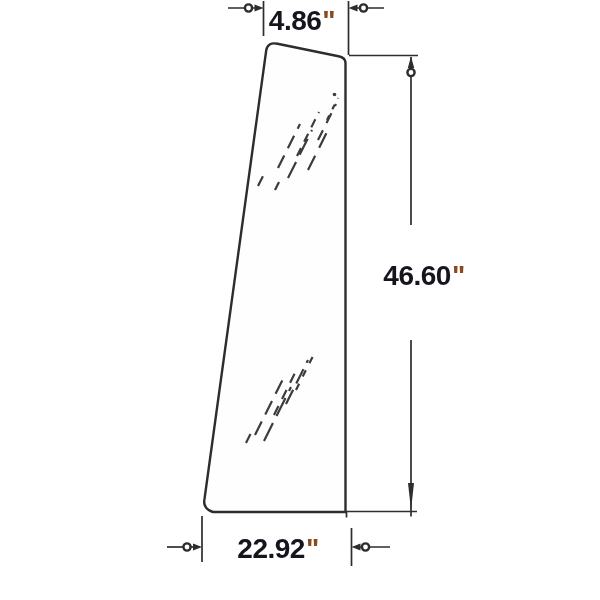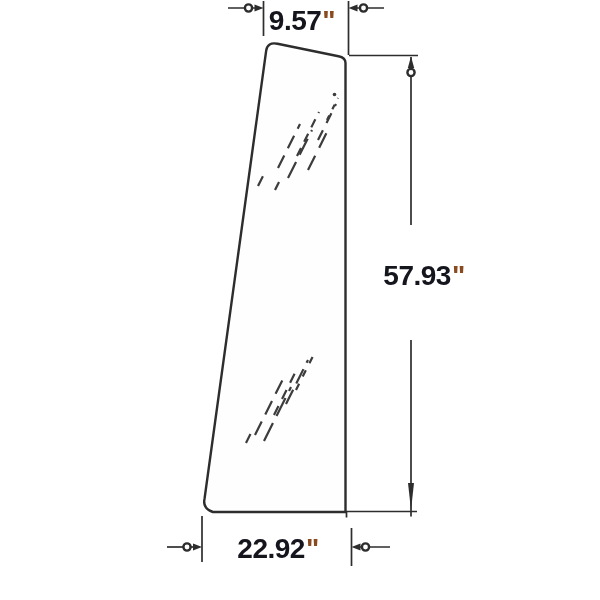--- a/index.html
+++ b/index.html
@@ -104,24 +104,24 @@
       <line class="dimline" x1="167" y1="547" x2="199" y2="547"></line>
       <polygon class="tri" points="202,547 193,543.6 193,550.4"></polygon>
       <circle class="ring" cx="187" cy="547" r="3.6"></circle>
       <line class="dimline" x1="354" y1="547" x2="390" y2="547"></line>
       <polygon class="tri" points="351.5,547 360.5,543.6 360.5,550.4"></polygon>
       <circle class="ring" cx="365.5" cy="547" r="3.6"></circle>
     </g>
   </svg>
 
   <div class="dim-label" style="left:302px; top:21px;">
-    <span>9.57</span><span class="unit">"</span>
+    <span>4.86</span><span class="unit">"</span>
   </div>
 
   <div class="dim-label" style="left:424px; top:276px;">
-    <span>57.93</span><span class="unit">"</span>
+    <span>46.60</span><span class="unit">"</span>
   </div>
 
   <div class="dim-label" style="left:278px; top:549px;">
     <span>22.92</span><span class="unit">"</span>
   </div>
 
 </div>
 
 </body></html>

